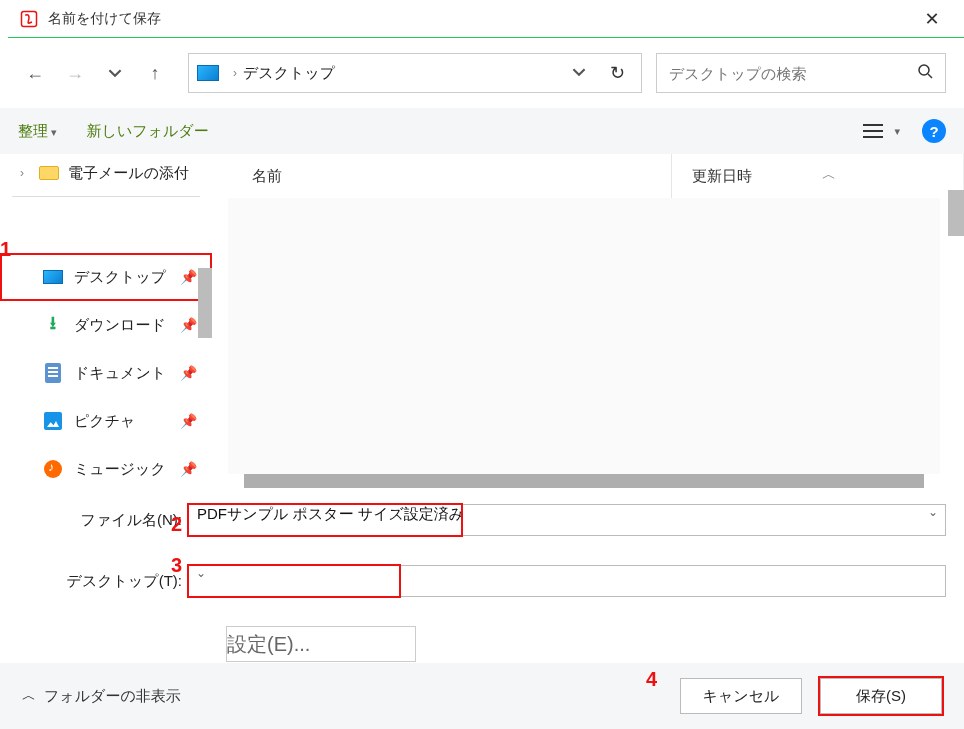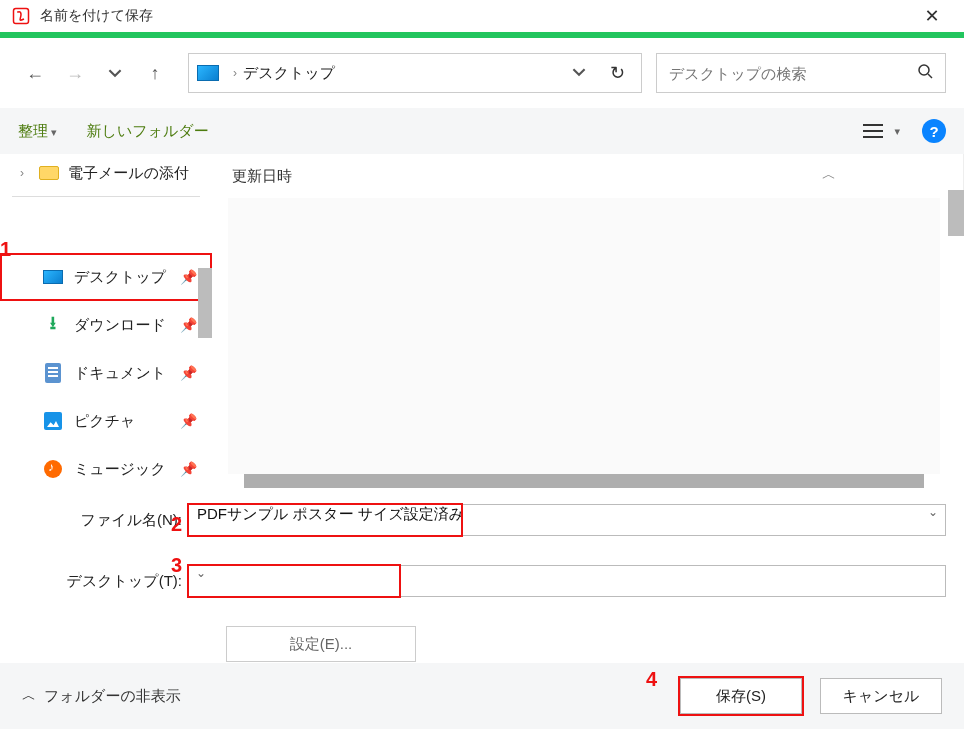--- a/index.html
+++ b/index.html
@@ -1,18 +1,18 @@
 <!DOCTYPE html>
 <html><head>
 <meta charset="utf-8">
 <style>
 * { box-sizing: border-box; margin: 0; padding: 0; font-family: "Yu Gothic UI", "Meiryo", sans-serif; }
 body { width: 964px; height: 729px; background: #fff; overflow: hidden; position: relative; }
 
-.titlebar { height: 38px; display: flex; align-items: center; padding: 0 12px; border-bottom: 6px solid #22c55e; }
+.titlebar { height: 38px; display: flex; align-items: center; padding: 0 12px; border-bottom: 1px solid #22c55e; margin-left: 8px; }
 .titlebar .pdf-icon { width: 18px; height: 18px; margin-right: 10px; }
 .titlebar .title { font-size: 14px; color: #333; flex: 1; }
 .titlebar .close { width: 40px; text-align: center; font-size: 18px; color: #333; cursor: pointer; }
 
 .navrow { height: 70px; display: flex; align-items: center; padding: 0 18px; background: #fff; }
 .navbtn { width: 34px; height: 34px; display: flex; align-items: center; justify-content: center; color: #555; cursor: pointer; font-size: 18px; margin-right: 6px; }
 .navbtn.disabled { color: #bbb; }
 .addressbar { flex: 1; height: 40px; border: 1px solid #ccc; display: flex; align-items: center; padding: 0 8px; margin-left: 10px; }
 .addressbar .deskicon { width: 22px; height: 16px; background: linear-gradient(135deg,#2bb6ff,#0a7fd0); border: 1px solid #0a6cb0; margin-right: 8px; }
 .addressbar .chev { color: #888; margin: 0 6px; font-size: 12px; }
@@ -65,21 +65,21 @@
 .fp-scr-r { position: absolute; right: 0; top: 36px; width: 16px; height: 46px; background: #bcbcbc; }
 .fp-scr-b { position: absolute; left: 32px; right: 40px; bottom: 6px; height: 14px; background: #aeaeae; }
 
 .formarea { padding: 10px 18px 6px 18px; }
 .frow { display: flex; align-items: center; margin-bottom: 29px; }
 .flabel { width: 170px; text-align: right; font-size: 15px; color: #222; padding-right: 6px; position: relative; }
 .finput { flex: 1; height: 32px; border: 1px solid #bbb; display: flex; align-items: flex-start; position: relative; background: #fff; }
 .finput .val { font-size: 15px; color: #111; padding-left: 8px; flex: 1; }
 .finput .dd { width: 24px; text-align: center; color: #666; font-size: 12px; }
 .red-box { position: absolute; border: 2px solid #e11; pointer-events: none; }
-.settings-btn { width: 190px; height: 36px; border: 1px solid #ccc; background: #fff; font-size: 15px; color: #666; display: flex; align-items: center; justify-content: center; margin-left: 208px; cursor: pointer; }
+.settings-btn { width: 190px; height: 36px; border: 1px solid #ccc; background: #fff; font-size: 20px; color: #666; display: flex; align-items: center; margin-left: 208px; cursor: pointer; }
 
 .footer { position: absolute; left: 0; right: 0; bottom: 0; height: 66px; background: #f5f6f7; display: flex; align-items: center; padding: 0 22px; }
 .hide-folders { font-size: 15px; color: #333; cursor: pointer; display: flex; align-items: center; }
 .hide-folders .car { margin-right: 8px; font-size: 14px; }
 .ft-spacer { flex: 1; }
 .btn { width: 122px; height: 36px; border: 1px solid #bbb; background: #fff; font-size: 15px; color: #222; display: flex; align-items: center; justify-content: center; cursor: pointer; margin-left: 18px; }
 .btn.save { position: relative; }
 
 .anno { position: absolute; color: #e11; font-weight: bold; font-size: 20px; font-family: Arial, sans-serif; pointer-events: none; z-index: 50; }
 </style>
@@ -181,20 +181,23 @@
           <span class="ico-music"></span>
         </span>
       <span>ミュージック</span>
       <span class="pin">📌</span>
     </div>
     <div class="side-scroll"></div>
   </div>
 
   <div class="filepane">
     <div class="fp-header">
+      <div class="fp-col name">
+          <span>名前</span>
+        </div>
       <div class="fp-col date"><span>更新日時</span></div>
     </div>
     <span class="fp-caret">︿</span>
     <div class="fp-body"></div>
     <div class="fp-scr-r"></div>
     <div class="fp-scr-b"></div>
   </div>
 </div>
 
 <div class="formarea">
@@ -217,25 +220,25 @@
       <span>設定(E)...</span>
     </div>
 </div>
 
 <div class="footer">
   <div class="hide-folders">
     <span class="car">︿</span>
     <span>フォルダーの非表示</span>
   </div>
   <div class="ft-spacer"></div>
+  <div class="btn">
+      <span>キャンセル</span>
+    </div>
   <div class="btn save">
     <span>保存(S)</span>
     <div class="red-box" style="left:-3px; top:-3px; right:-3px; bottom:-3px;"></div>
   </div>
-  <div class="btn">
-      <span>キャンセル</span>
-    </div>
 </div>
 
 <div class="anno" style="left:0px; top:238px;">1</div>
 <div class="anno" style="left:171px; top:513px;">2</div>
 <div class="anno" style="left:171px; top:554px;">3</div>
 <div class="anno" style="left:646px; top:668px;">4</div>
 
 </body></html>

